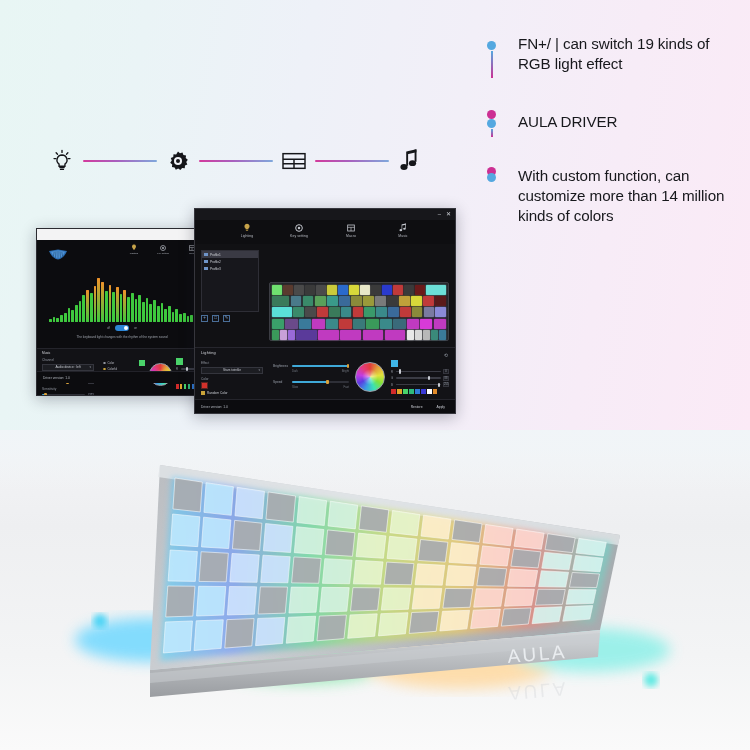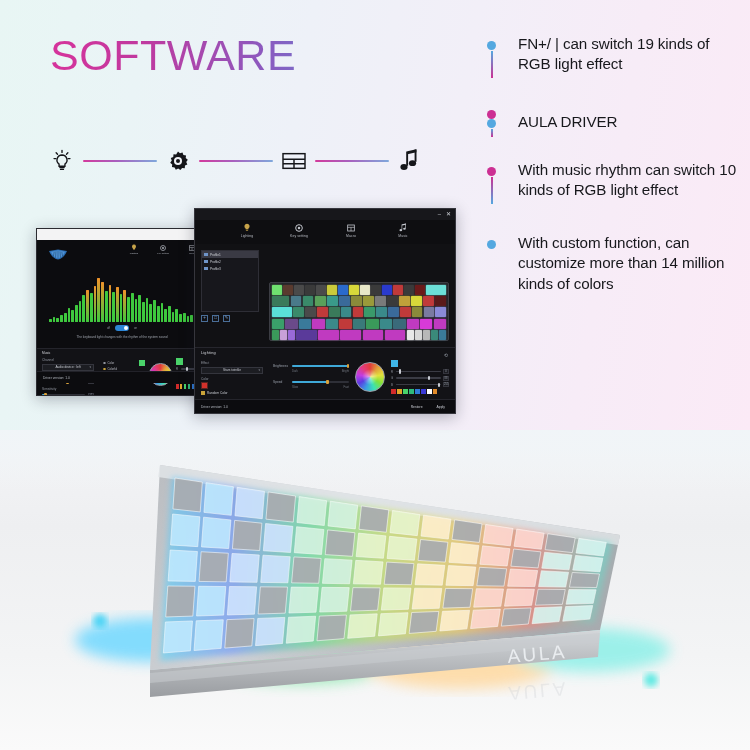--- a/index.html
+++ b/index.html
@@ -211,21 +211,20 @@
 </style>
 </head>
 <body>
 
 <div id="stage">
 
   <div class="bg-top"></div>
   <div class="bg-bottom"></div>
 
   <div class="title-wrap">
-    <div class="title-line l2">SOFTWARE</div>
   </div>
 
   <div class="icon-strip">
     <span class="strip-icon">
       <svg width="22" height="26" viewBox="0 0 24 28">
         <g stroke="#15161a" stroke-width="1.5" fill="none" stroke-linecap="round">
           <path d="M12 7.5a5.5 5.5 0 0 0-3.2 9.95v2.3h6.4v-2.3A5.5 5.5 0 0 0 12 7.5z"></path>
           <path d="M9.6 21.2h4.8M10.4 23.2h3.2"></path>
           <path d="M12 2.4v2.2M5.6 5.1l1.5 1.5M18.4 5.1l-1.5 1.5M3.3 11.4h2.1M18.6 11.4h2.1"></path>
         </g>
@@ -270,21 +269,20 @@
       <span class="vline" style="background:linear-gradient(180deg,#cc2f93,#54a8e0)"></span>
     </div>
     <div class="bullet" id="b2">
       <span class="dot" style="background:#54a8e0"></span>
       <span class="vline" style="background:linear-gradient(180deg,#54a8e0,#cc2f93)"></span>
       <div class="btext">AULA DRIVER</div>
     </div>
     <div class="bullet" id="b3">
       <span class="dot" style="background:#cc2f93"></span>
       <span class="vline" style="background:linear-gradient(180deg,#cc2f93,#54a8e0)"></span>
-      <div class="btext">With music rhythm can switch 10 kinds of RGB light effect</div>
     </div>
     <div class="bullet" id="b4">
       <span class="dot" style="background:#54a8e0"></span>
 
       <div class="btext">With custom function, can customize more than 14 million kinds of colors</div>
     </div>
   </div>
 
   <div class="win" id="win-music">
     <div class="titlebar"></div>

